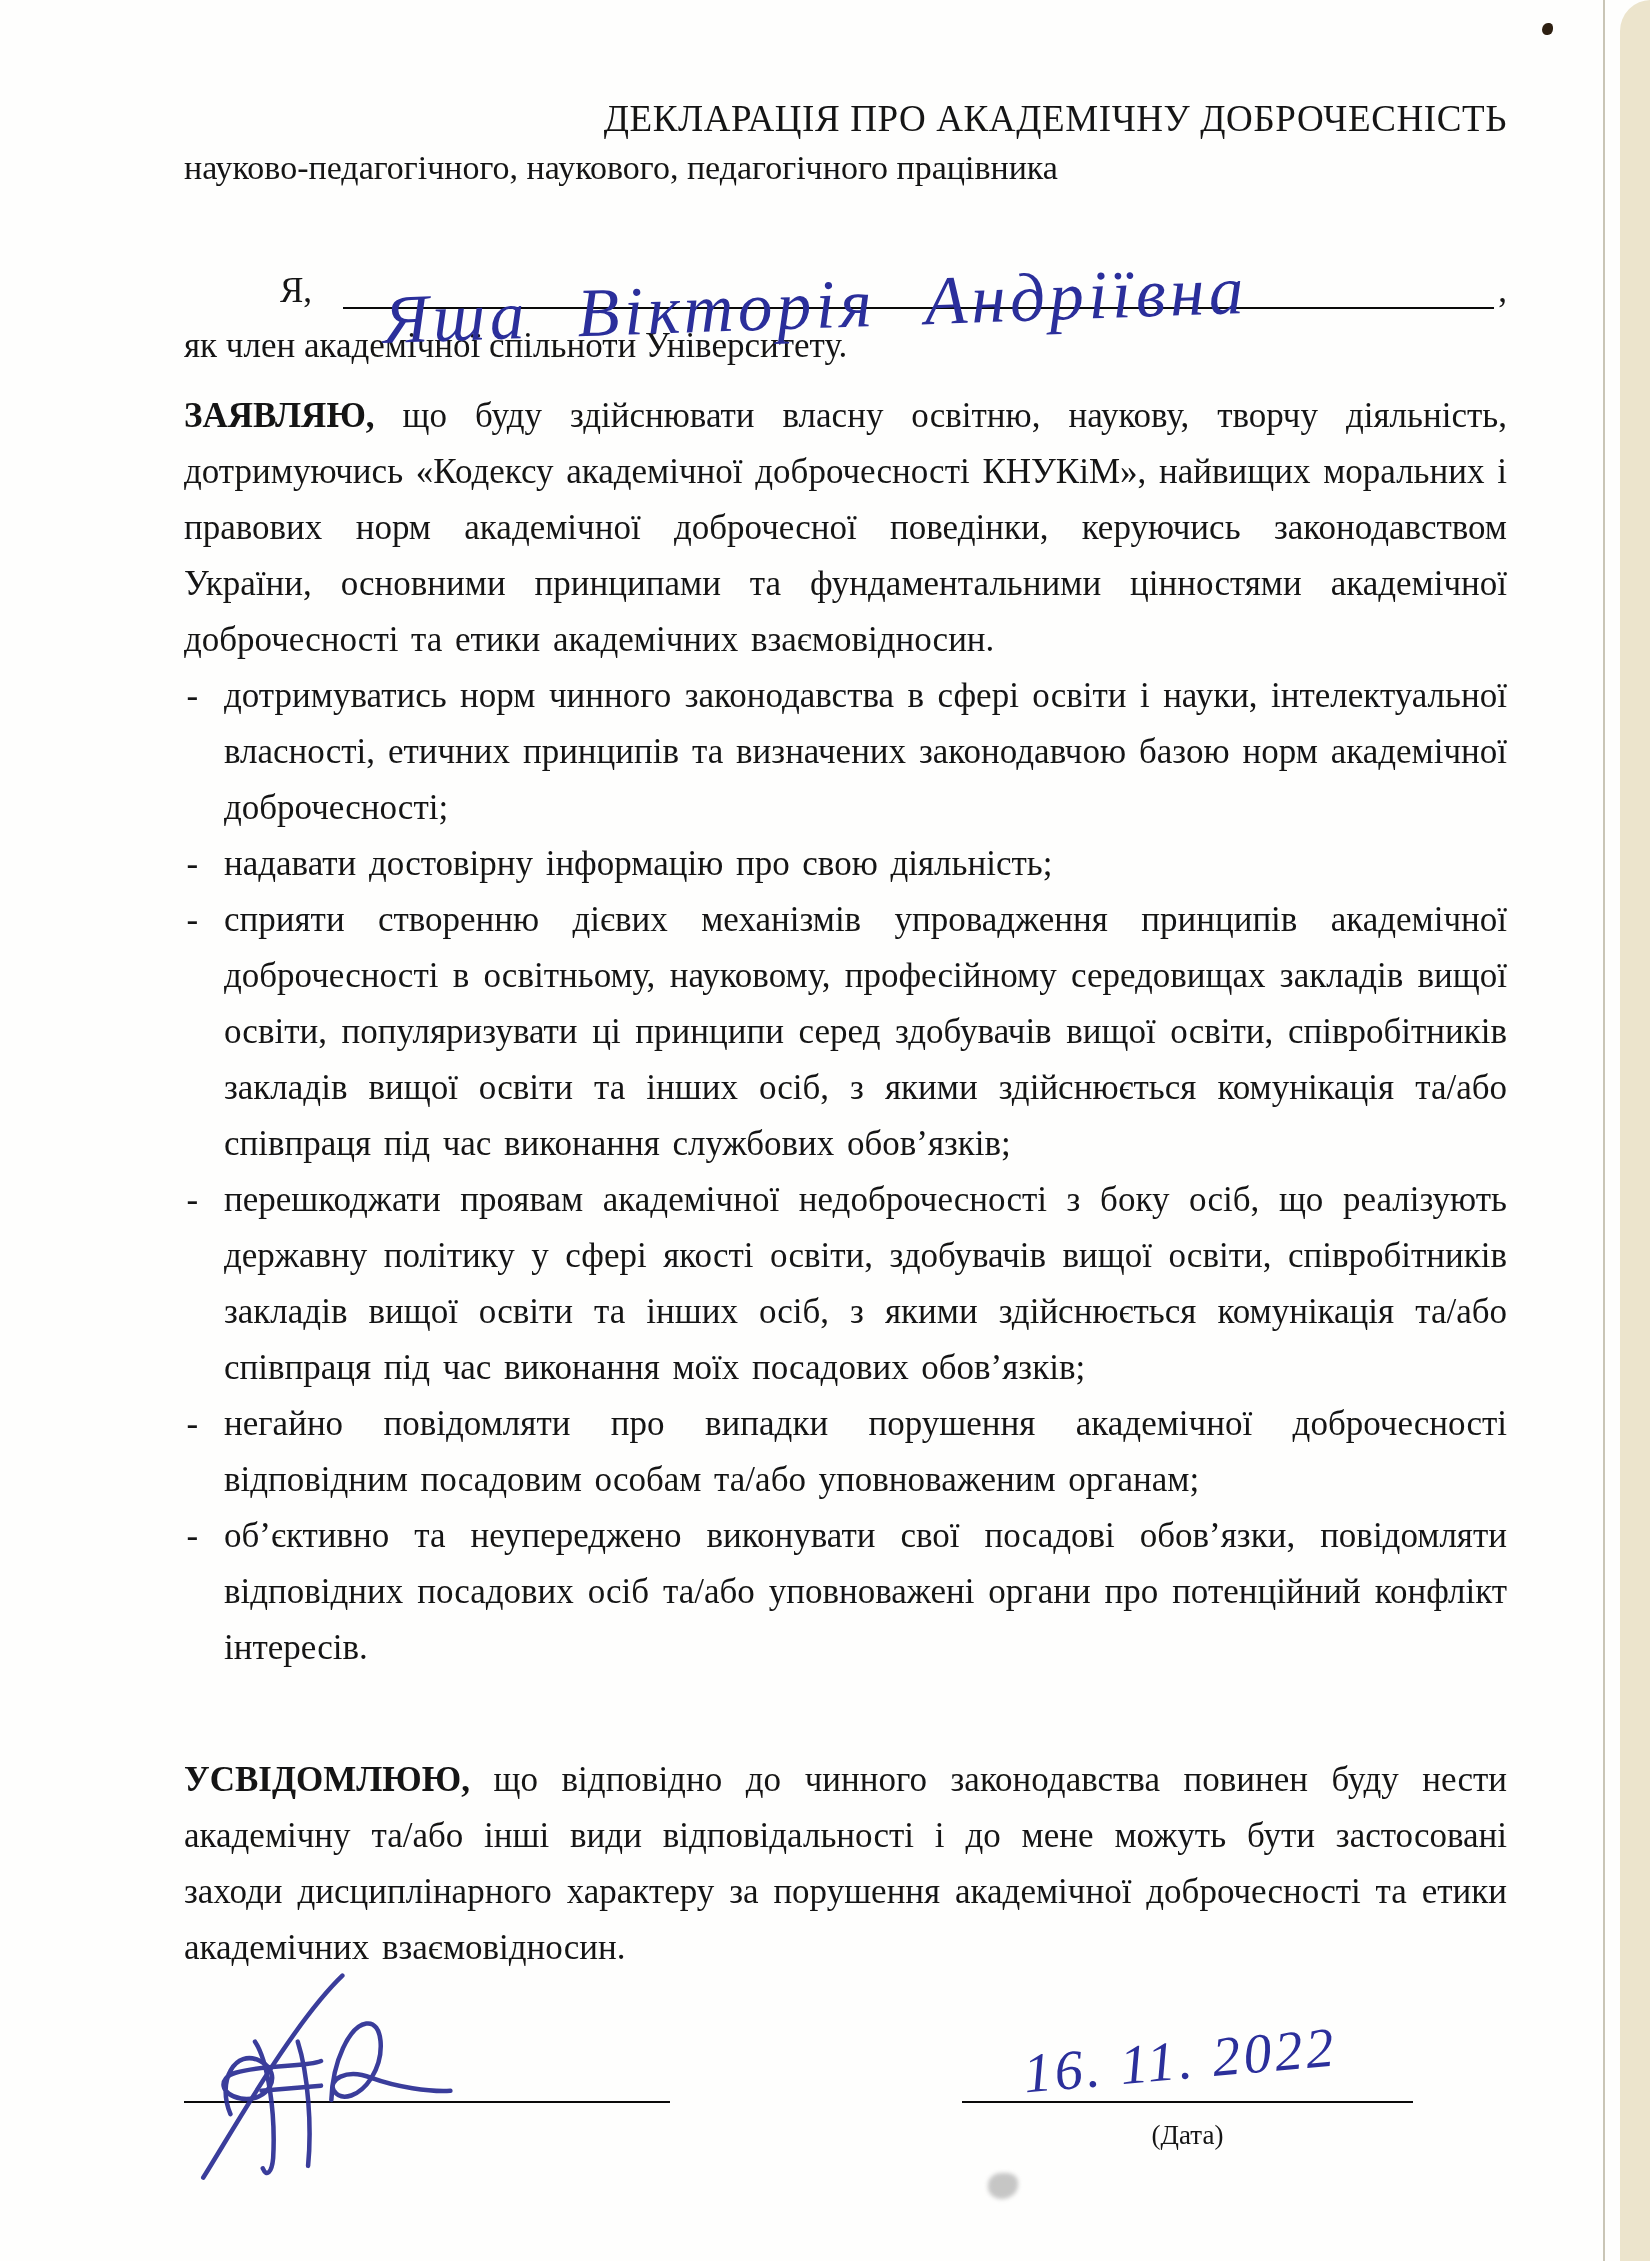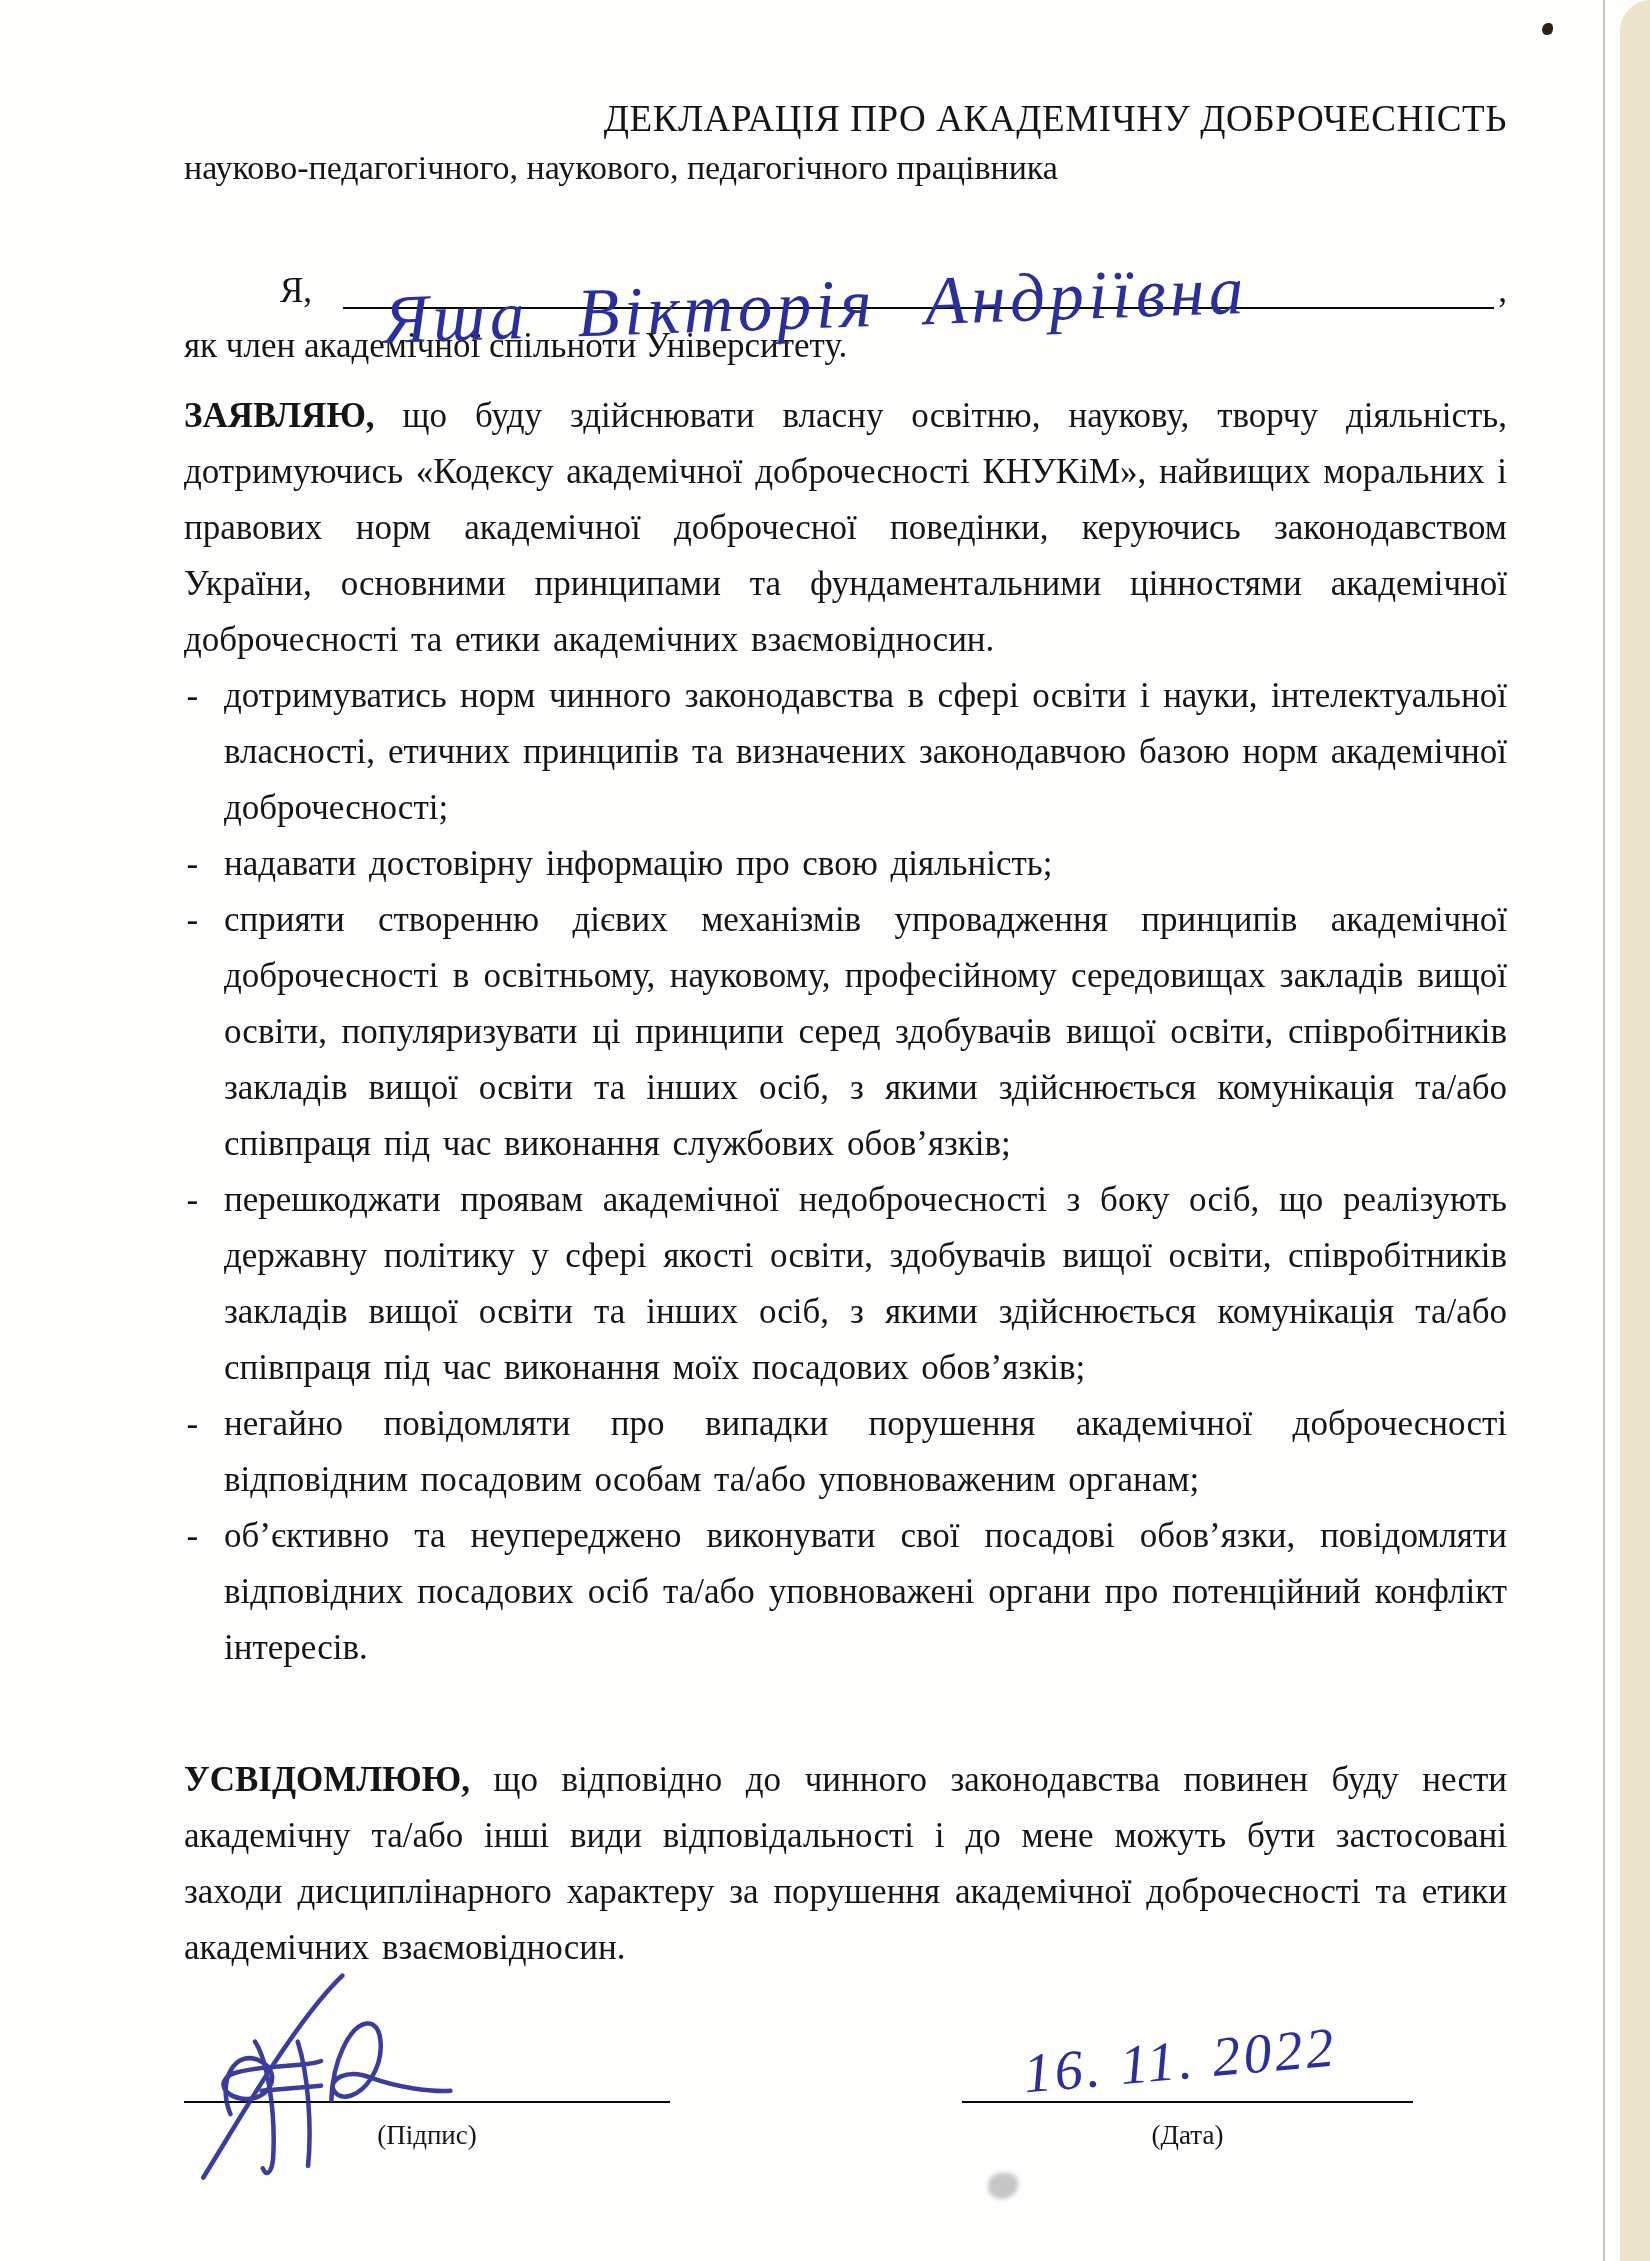--- a/index.html
+++ b/index.html
@@ -119,21 +119,20 @@
             <g stroke="#2a2d93" stroke-width="7" stroke-linecap="round" fill="none" opacity="0.92">
               <path d="M 70 330 C 120 250, 210 90, 285 18"></path>
               <path d="M 112 232 C 90 180, 120 130, 158 150 C 196 170, 170 215, 128 208 C 96 202, 92 176, 120 168 C 170 154, 230 160, 252 150"></path>
               <path d="M 150 120 C 170 150, 182 230, 178 300 C 176 322, 168 330, 162 316"></path>
               <path d="M 216 120 C 232 170, 238 250, 232 312"></path>
               <path d="M 160 196 L 252 188"></path>
               <path d="M 268 210 C 270 150, 296 96, 322 92 C 348 88, 352 140, 330 176 C 312 204, 284 214, 272 196 C 262 180, 290 160, 330 176 C 368 190, 420 198, 452 196"></path>
             </g>
           </svg>
         </div>
-        <div class="sig-label">(Підпис)</div>
       </div>
       <div class="date-col">
         <div class="sig-line">
           <span class="hand hand-date">16. 11. 2022</span>
         </div>
         <div class="sig-label">(Дата)</div>
       </div>
     </div>
 
   </div>

